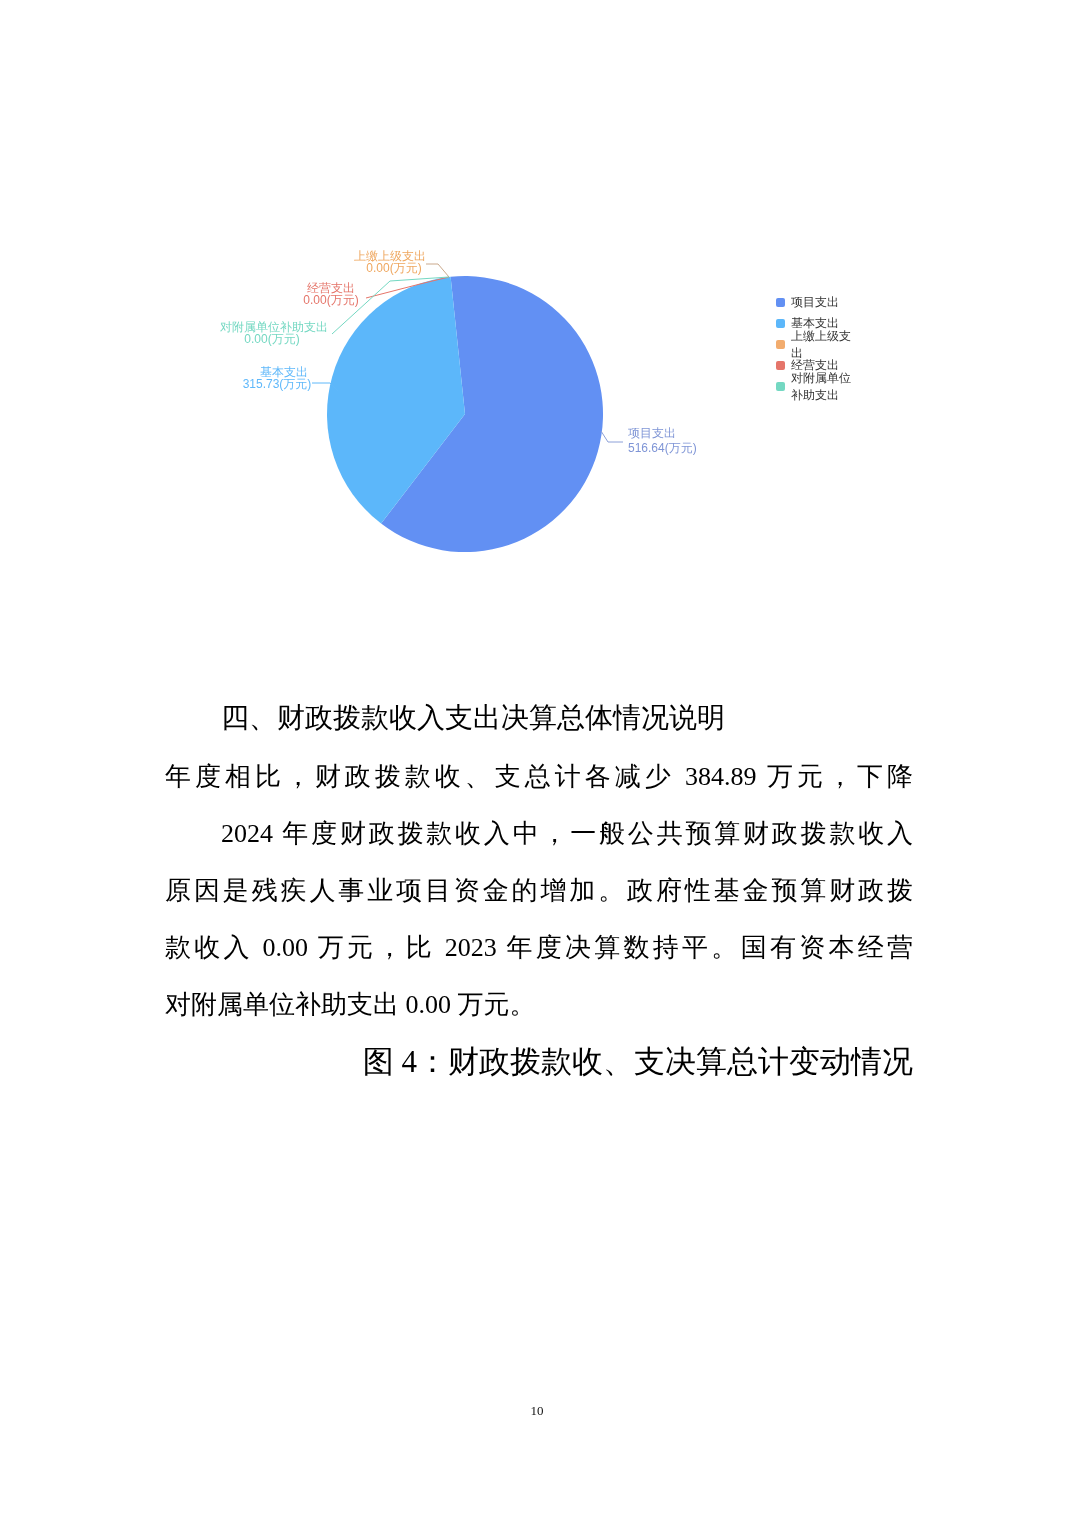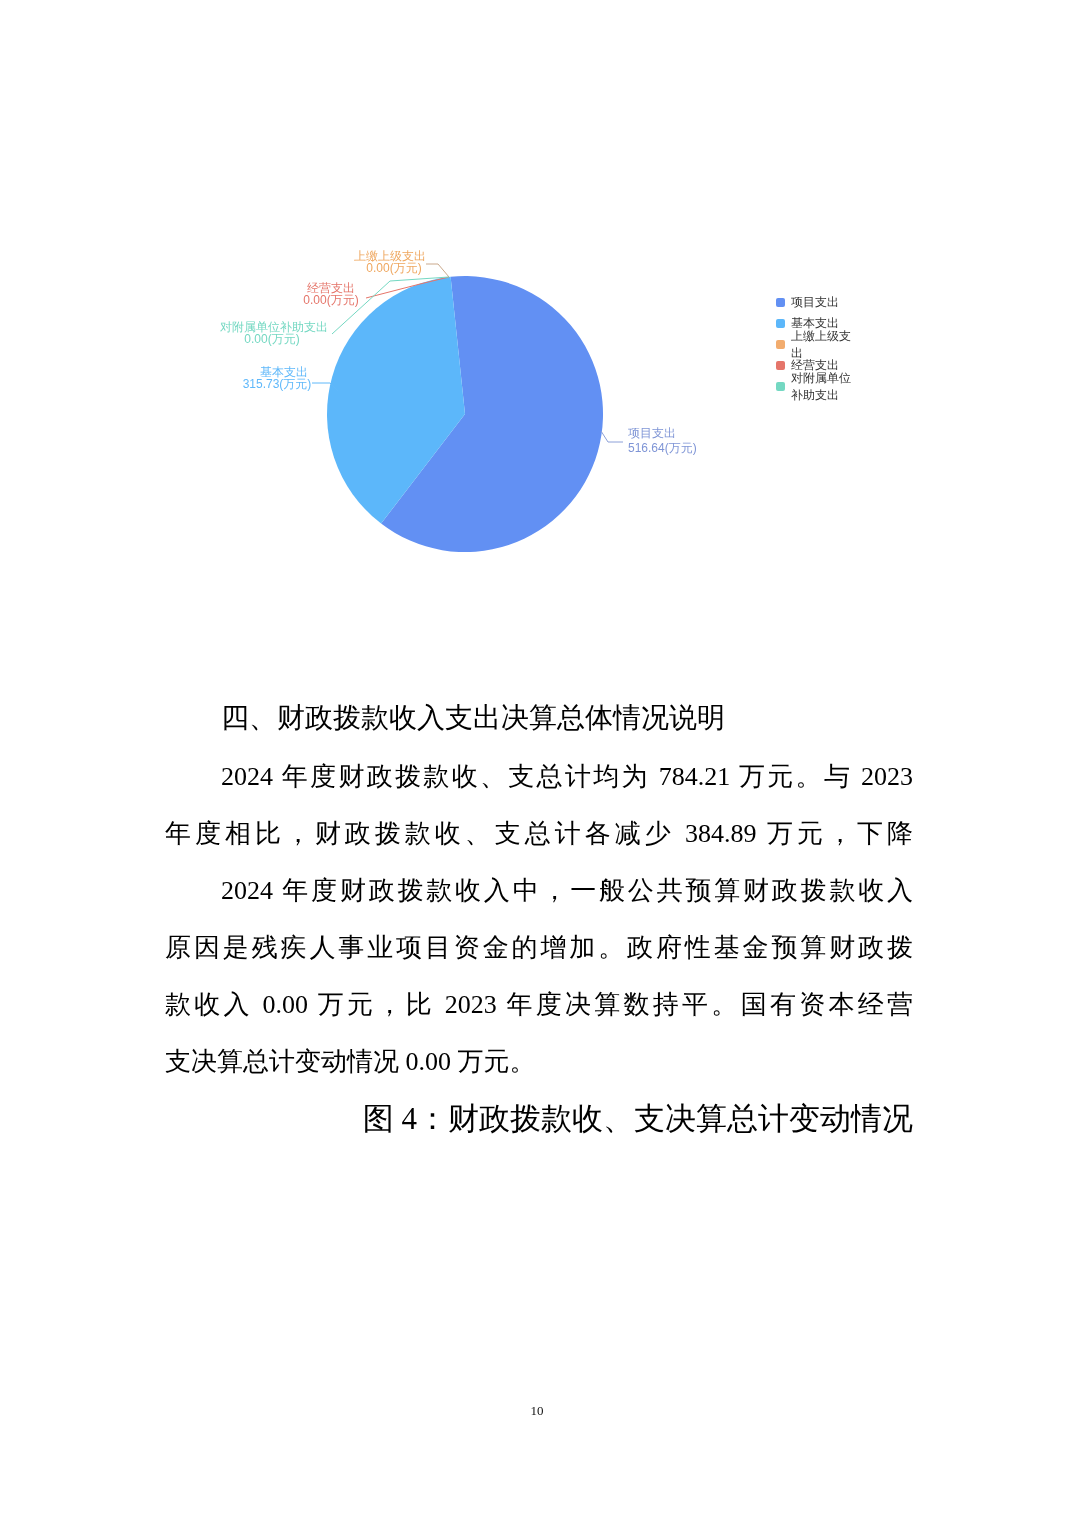--- a/index.html
+++ b/index.html
@@ -115,25 +115,24 @@
       <div class="legend-item">
         <span class="swatch sw-4"></span>
         <span>对附属单位补助支出</span>
       </div>
     </div>
   </div>
 
   <div class="content">
     <h1 class="heading">四、财政拨款收入支出决算总体情况说明</h1>
     <div class="bodytext">
-      <div class="line j indent">2024 年度财政拨款收、支总计均为 784.21 万元。与 2023</div>
       <div class="line j">年度相比，财政拨款收、支总计各减少 384.89 万元，下降</div>
       <div class="line j indent">2024 年度财政拨款收入中，一般公共预算财政拨款收入</div>
       <div class="line j">原因是残疾人事业项目资金的增加。政府性基金预算财政拨</div>
       <div class="line j">款收入 0.00 万元，比 2023 年度决算数持平。国有资本经营</div>
-      <div class="line">支决算总计变动情况 0.00 万元。</div>
+      <div class="line">对附属单位补助支出 0.00 万元。</div>
     </div>
     <div class="caption">图 4：财政拨款收、支决算总计变动情况</div>
   </div>
 
   <div class="page-number">10</div>
 
 </div>
 
 </body></html>

